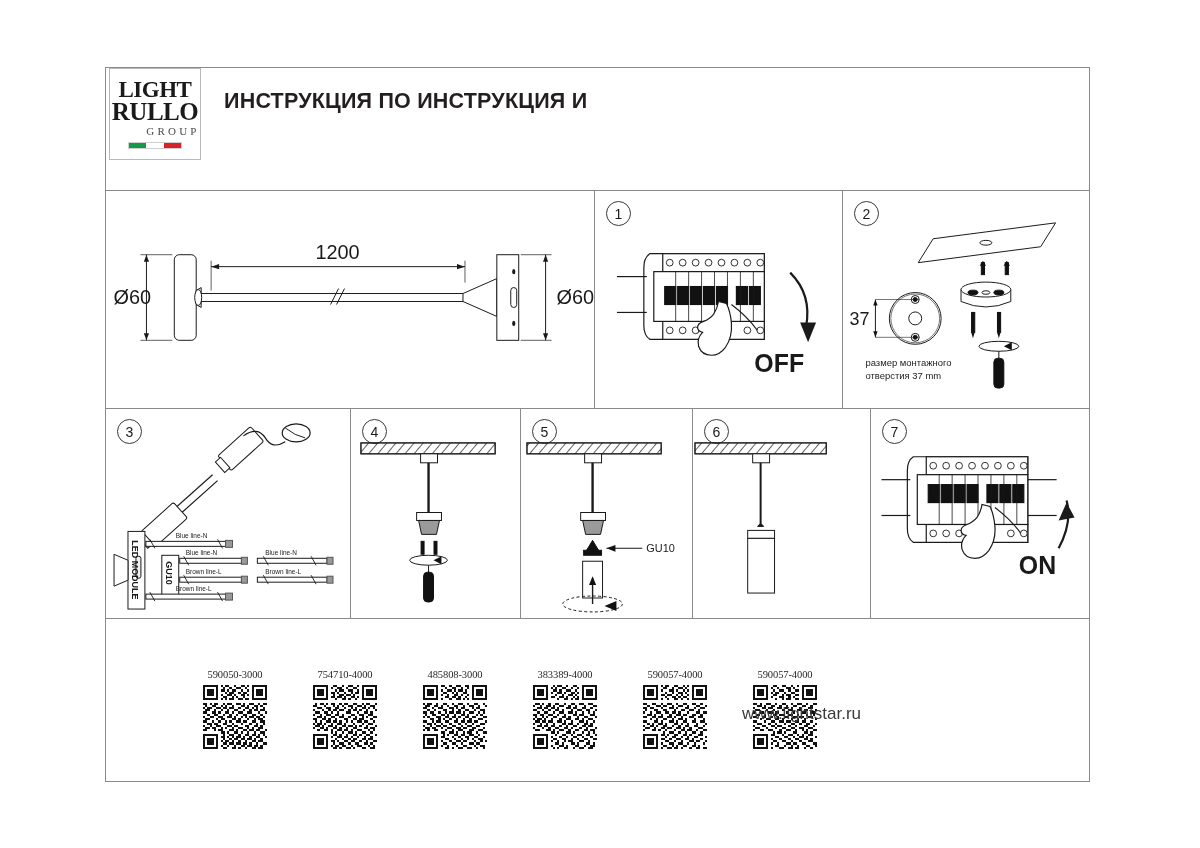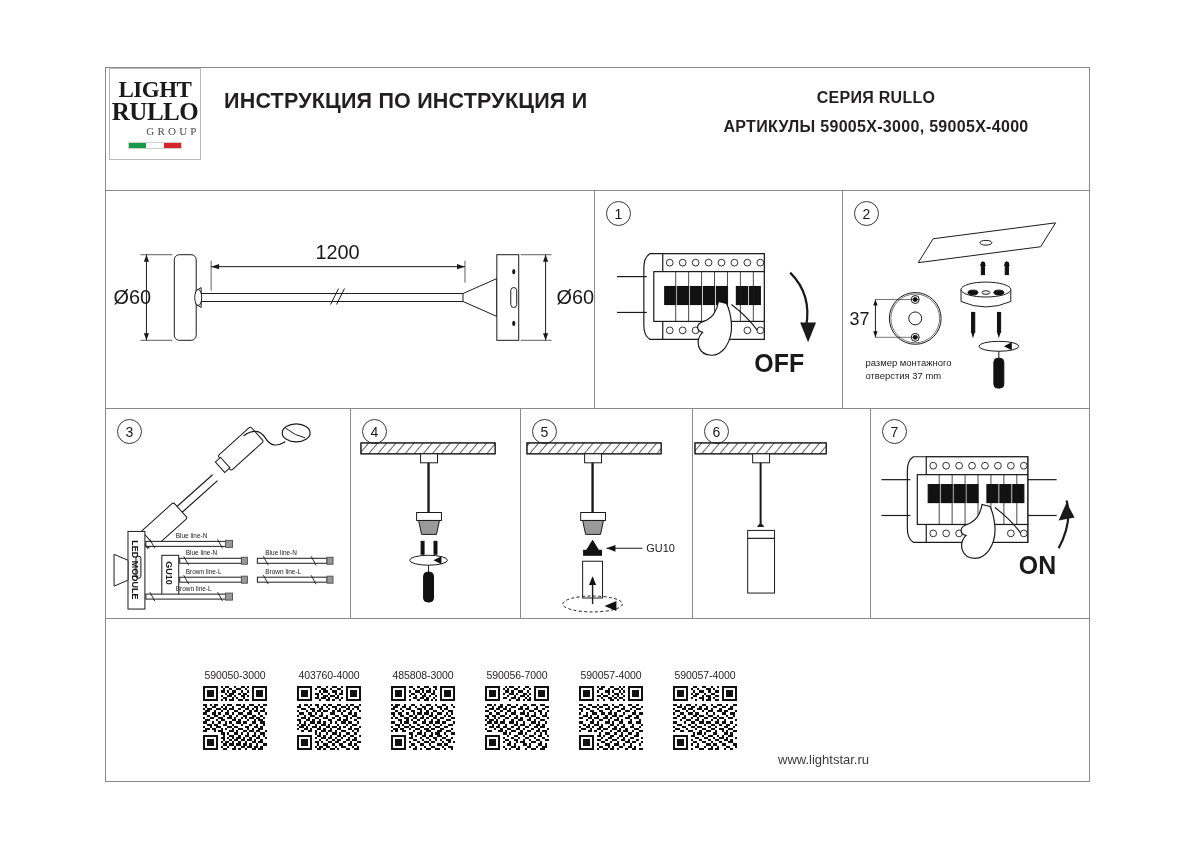--- a/index.html
+++ b/index.html
@@ -99,32 +99,32 @@
     font-size: 14px; color: #1a1a1a;
     font-family: "Liberation Sans", sans-serif;
   }
 
   .svgfill { position: absolute; left: 0; top: 0; width: 100%; height: 100%; }
 
   
   .footer { position: absolute; left: 0; top: 578px; width: 100%; height: 136px; }
   .qr-strip {
     position: absolute; left: 94px; top: 23px;
-    display: flex; gap: 24px;
+    display: flex; gap: 40px; font-family: Liberation Serif, serif;
   }
   .qr-item { width: 70px; text-align: center; }
   .qr-code-label {
     font-size: 10.5px; color: #231f20;
     margin-bottom: 5px; letter-spacing: -0.1px;
     white-space: nowrap;
   }
   .qr-img { width: 64px; height: 64px; margin: 0 auto; display: block; }
   .site {
-    position: absolute; left: 672px; top: 58px;
-    font-size: 13px; color: #3a3a3a; letter-spacing: 0px; margin-top: 48px;
+    position: absolute; left: 636px; top: 58px;
+    font-size: 17px; color: #3a3a3a; letter-spacing: 0px;
   }
   text { font-family: "Liberation Sans", sans-serif; }
 </style>
 </head>
 <body>
 
 <div class="sheet">
 
   <div class="header">
 
@@ -136,24 +136,20 @@
         <i style="background:#159A48"></i>
           <i style="background:#FFFFFF"></i>
           <i style="background:#D8232A"></i>
       </div>
     </div>
 
     <div class="title-main">
       <div>ИНСТРУКЦИЯ ПО ИНСТРУКЦИЯ И</div>
     </div>
 
-    <div class="title-right">
-      <div class="series">СЕРИЯ RULLO</div>
-      <div class="articles">АРТИКУЛЫ 59005X-3000, 59005X-4000</div>
-    </div>
   </div>
 
   <div class="grid">
 
     <div class="row row1">
 
       <div class="cell c-dim">
         <svg class="svgfill" viewBox="0 0 489 218">
           <g stroke="#1a1a1a" fill="none" stroke-width="1">
 
@@ -574,21 +570,21 @@
             <path d="M9 24h1v1h-1zM12 24h1v1h-1zM14 24h2v1h-2zM17 24h2v1h-2zM20 24h2v1h-2zM23 24h1v1h-1zM26 24h1v1h-1z"></path>
             <path d="M8 25h1v1h-1zM10 25h2v1h-2zM13 25h1v1h-1zM16 25h1v1h-1zM19 25h1v1h-1zM22 25h2v1h-2zM25 25h2v1h-2z"></path>
             <path d="M9 26h2v1h-2zM12 26h2v1h-2zM15 26h2v1h-2zM18 26h2v1h-2zM21 26h1v1h-1zM24 26h1v1h-1zM27 26h2v1h-2z"></path>
             <path d="M8 27h1v1h-1zM11 27h1v1h-1zM14 27h1v1h-1zM17 27h2v1h-2zM20 27h2v1h-2zM23 27h2v1h-2zM26 27h1v1h-1z"></path>
             <path d="M9 28h2v1h-2zM13 28h2v1h-2zM16 28h1v1h-1zM19 28h1v1h-1zM22 28h2v1h-2zM25 28h2v1h-2z"></path>
           </g>
         </svg>
       </div>
 
       <div class="qr-item">
-        <div class="qr-code-label">403760-4000</div>
+        <div class="qr-code-label">754710-4000</div>
         <svg class="qr-img" viewBox="0 0 29 29" shape-rendering="crispEdges">
           <rect width="29" height="29" fill="#fff"></rect>
           <g fill="#111">
             <path d="M0 0h7v7h-7z"></path>
               <path d="M1 1h5v5h-5z" fill="#fff"></path>
               <path d="M2 2h3v3h-3z"></path>
             <path d="M22 0h7v7h-7z"></path>
               <path d="M23 1h5v5h-5z" fill="#fff"></path>
               <path d="M24 2h3v3h-3z"></path>
             <path d="M0 22h7v7h-7z"></path>
@@ -666,21 +662,21 @@
             <path d="M10 24h2v1h-2zM14 24h1v1h-1zM17 24h1v1h-1zM20 24h1v1h-1zM22 24h1v1h-1zM25 24h2v1h-2z"></path>
             <path d="M8 25h1v1h-1zM12 25h1v1h-1zM15 25h2v1h-2zM18 25h2v1h-2zM23 25h1v1h-1zM26 25h1v1h-1zM28 25h1v1h-1z"></path>
             <path d="M9 26h2v1h-2zM13 26h2v1h-2zM17 26h1v1h-1zM21 26h2v1h-2zM24 26h2v1h-2z"></path>
             <path d="M8 27h1v1h-1zM11 27h1v1h-1zM15 27h1v1h-1zM18 27h2v1h-2zM23 27h1v1h-1zM26 27h2v1h-2z"></path>
             <path d="M10 28h2v1h-2zM13 28h1v1h-1zM16 28h2v1h-2zM20 28h2v1h-2zM24 28h1v1h-1zM27 28h1v1h-1z"></path>
           </g>
         </svg>
       </div>
 
       <div class="qr-item">
-        <div class="qr-code-label">590056-7000</div>
+        <div class="qr-code-label">383389-4000</div>
         <svg class="qr-img" viewBox="0 0 29 29" shape-rendering="crispEdges">
           <rect width="29" height="29" fill="#fff"></rect>
           <g fill="#111">
             <path d="M0 0h7v7h-7z"></path>
               <path d="M1 1h5v5h-5z" fill="#fff"></path>
               <path d="M2 2h3v3h-3z"></path>
             <path d="M22 0h7v7h-7z"></path>
               <path d="M23 1h5v5h-5z" fill="#fff"></path>
               <path d="M24 2h3v3h-3z"></path>
             <path d="M0 22h7v7h-7z"></path>

